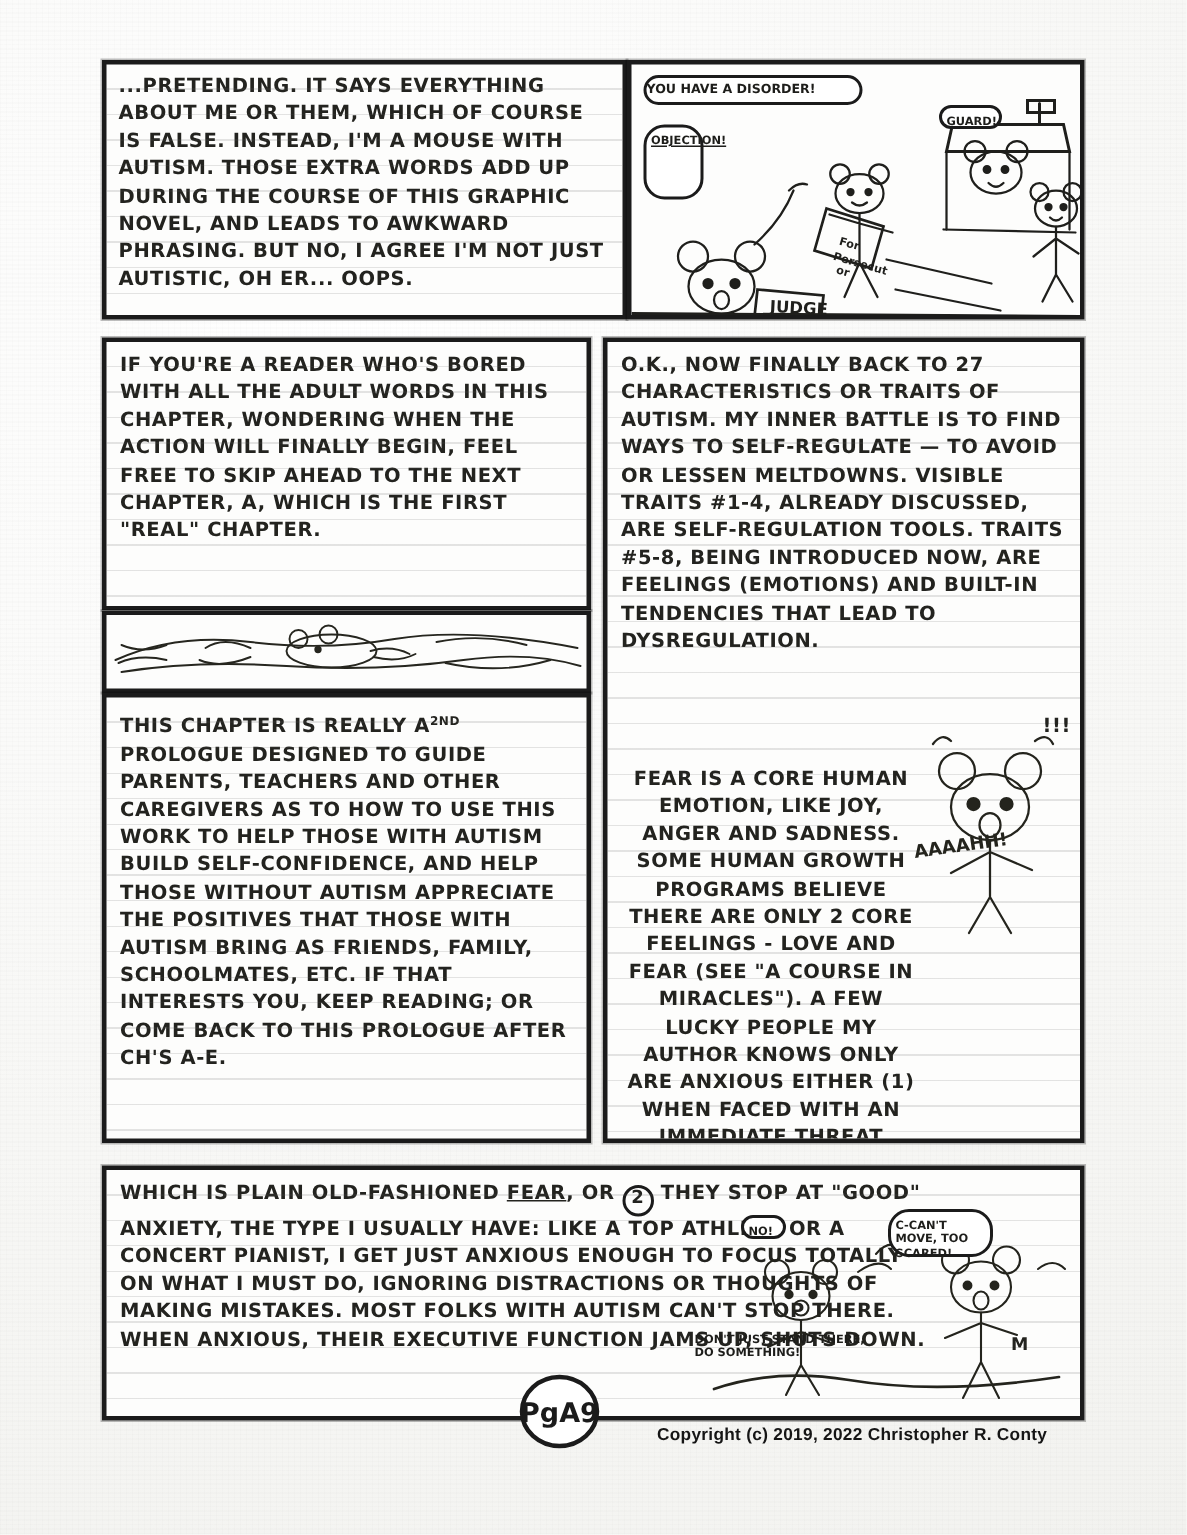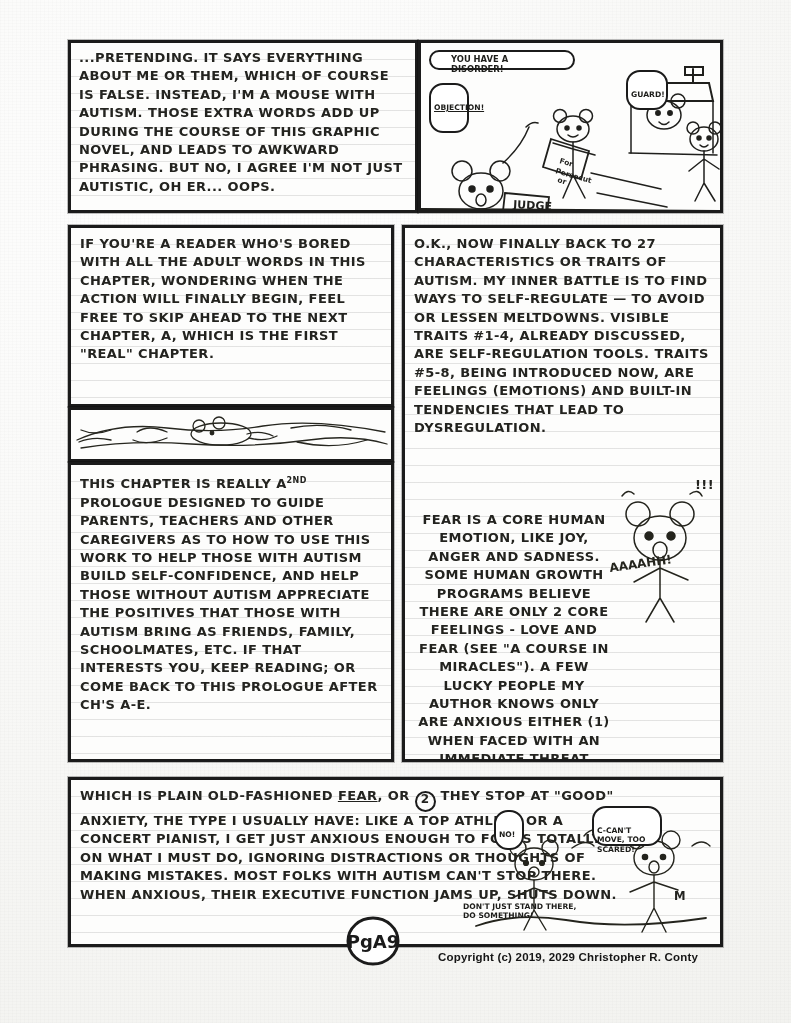--- a/index.html
+++ b/index.html
@@ -102,22 +102,22 @@
   
   .bub{
     position:absolute;
     border:2px solid #1b1b1b;border-radius:14px;
     background:#fff;
     font-family:"DejaVu Sans", sans-serif;
     font-weight:700;text-transform:uppercase;
     color:#1d1d1a;
     box-sizing:border-box;
   }
-  .bub.small{font-size:8.4px;line-height:10.2px;padding:2px 20px;}
-  .bub.tiny{font-size:7.6px;line-height:9.4px;padding:18px 3px;}
+  .bub.small{font-size:8.4px;line-height:10.2px;padding:2px 0;}
+  .bub.tiny{font-size:7.6px;line-height:9.4px;padding:4px 3px;}
 </style>
 </head>
 <body>
 
 <div class="page">
   <div class="grain"></div>
 
   <div class="panel" id="p1">
     <div class="ruled"></div>
     <div class="pad hw s13">...PRETENDING. IT SAYS EVERYTHING ABOUT ME OR THEM, WHICH OF COURSE IS FALSE. INSTEAD, I'M A MOUSE WITH AUTISM. THOSE EXTRA WORDS ADD UP DURING THE COURSE OF THIS GRAPHIC NOVEL, AND LEADS TO AWKWARD PHRASING. BUT NO, I AGREE I'M NOT JUST AUTISTIC, OH ER... OOPS.</div>
@@ -280,14 +280,14 @@
     <div class="hw s11" style="position:absolute;right:34px;top:108px;">M</div>
   </div>
 
   <div class="pgbadge">
     <svg width="56" height="52" viewBox="0 0 56 52">
       <ellipse cx="28" cy="26" rx="25" ry="23" fill="#ffffff" stroke="#1b1b1b" stroke-width="3"></ellipse>
       <text x="28" y="33" text-anchor="middle" font-family="DejaVu Sans" font-weight="bold" font-size="18" fill="#1b1b1b">PgA9</text>
     </svg>
   </div>
 
-  <div class="copyright">Copyright (c) 2019, 2029 Christopher R. Conty</div>
+  <div class="copyright">Copyright (c) 2019, 2022 Christopher R. Conty</div>
 </div>
 
 </body></html>

